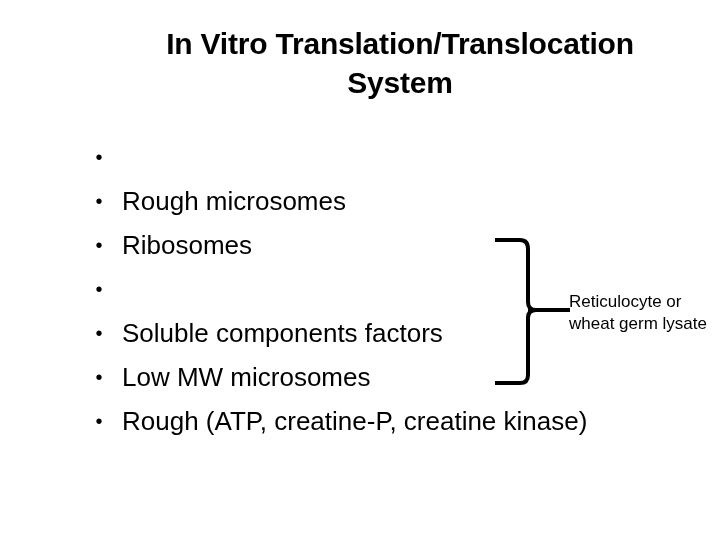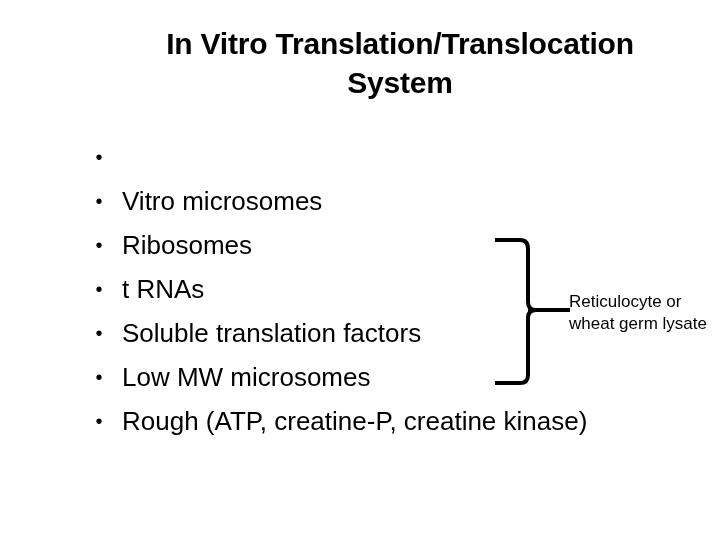--- a/index.html
+++ b/index.html
@@ -105,33 +105,32 @@
     <span class="title-line">In Vitro Translation/Translocation</span>
     <span class="title-line">System</span>
   </div>
 
   <ul id="bullet-list">
     <li>
       <span class="bullet-dot">•</span>
     </li>
     <li>
       <span class="bullet-dot">•</span>
-      <span class="bullet-text">Vitro microsomes</span>
+      <span class="bullet-text">Rough microsomes</span>
     </li>
     <li>
       <span class="bullet-dot">•</span>
       <span class="bullet-text">Ribosomes</span>
     </li>
     <li>
       <span class="bullet-dot">•</span>
-      <span class="bullet-text">t RNAs</span>
     </li>
     <li>
       <span class="bullet-dot">•</span>
-      <span class="bullet-text">Soluble translation factors</span>
+      <span class="bullet-text">Soluble components factors</span>
     </li>
     <li>
       <span class="bullet-dot">•</span>
       <span class="bullet-text">Low MW microsomes</span>
     </li>
     <li>
       <span class="bullet-dot">•</span>
       <span class="bullet-text">Rough (ATP, creatine-P, creatine kinase)</span>
     </li>
   </ul>

